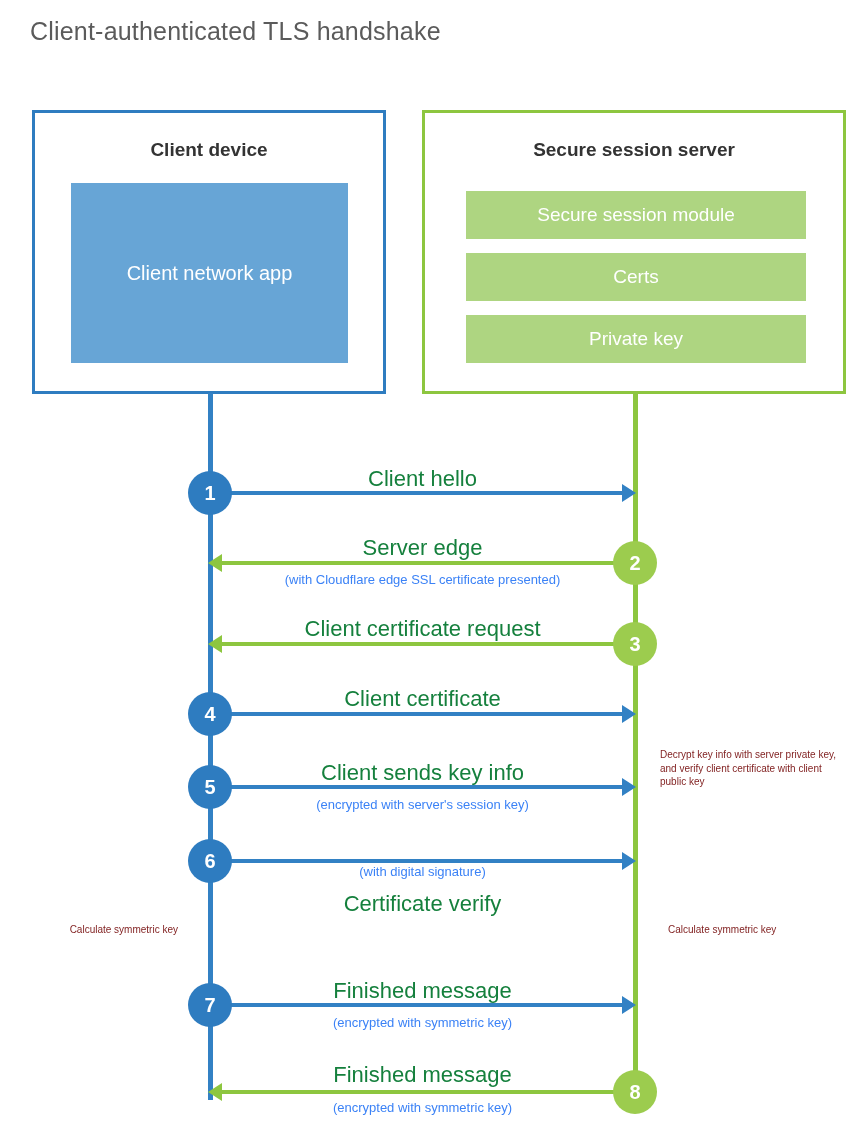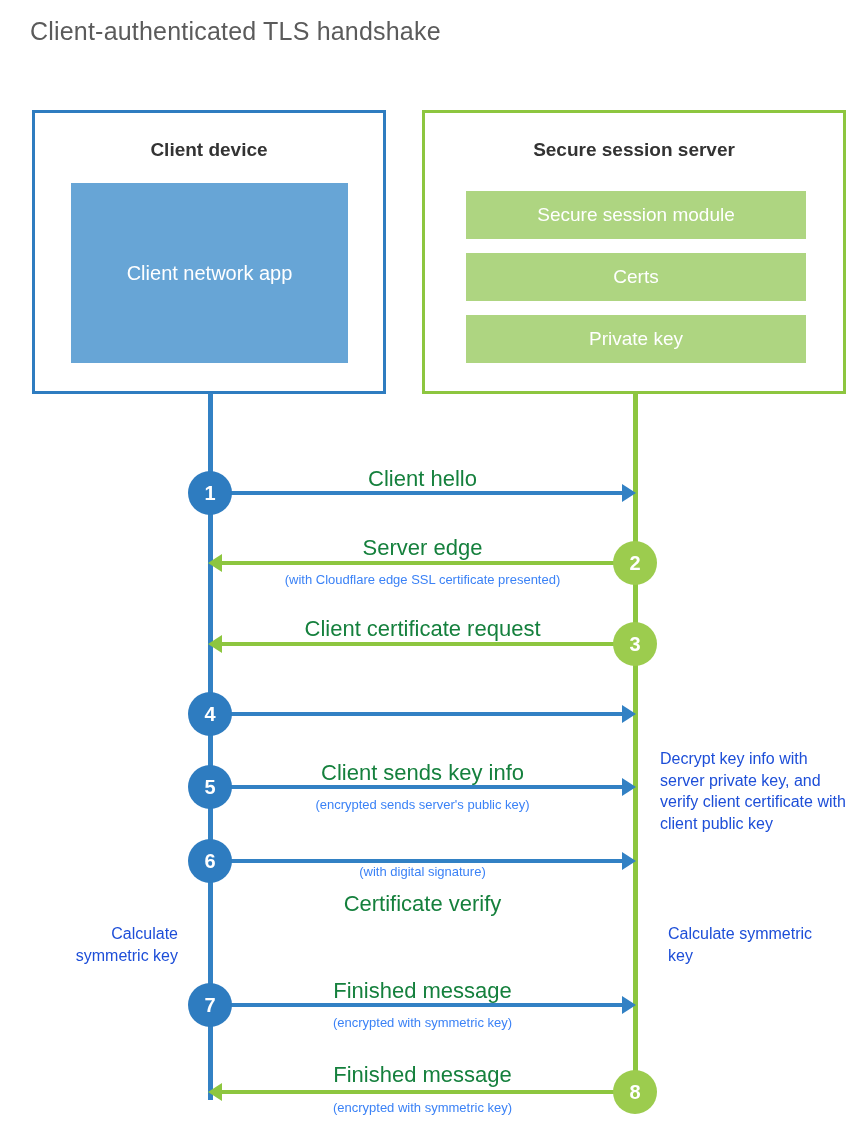--- a/index.html
+++ b/index.html
@@ -150,23 +150,23 @@
     position: absolute;
     text-align: center;
     font-size: 13px;
     color: #3b82f6;
     white-space: nowrap;
   }
 
   
   .side-note {
     position: absolute;
-    font-size: 16px;
+    font-size: 10px;
     line-height: 1.35;
-    color: #1d4ed8;
+    color: #7f1d1d;
   }
   #note-decrypt {
     left: 660px;
     top: 748px;
     width: 190px;
     text-align: left;
   }
   #note-calc-client {
     left: 38px;
     top: 923px;
@@ -211,28 +211,29 @@
   <div class="msg-line green" style="left:220px; top:561px; width:415px;"></div>
   <div class="arrow-head left green" style="left:208px; top:554px;"></div>
   <div class="msg-sublabel" style="left:210px; top:572px; width:425px;">(with Cloudflare edge SSL certificate presented)</div>
   <div class="step-circle green" style="left:613px; top:541px;">2</div>
 
   <div class="msg-label" style="left:210px; top:616px; width:425px;">Client certificate request</div>
   <div class="msg-line green" style="left:220px; top:642px; width:415px;"></div>
   <div class="arrow-head left green" style="left:208px; top:635px;"></div>
   <div class="step-circle green" style="left:613px; top:622px;">3</div>
 
+  <div class="msg-label" style="left:210px; top:686px; width:425px;">Client certificate</div>
   <div class="msg-line blue" style="left:210px; top:712px; width:414px;"></div>
   <div class="arrow-head right blue" style="left:622px; top:705px;"></div>
   <div class="step-circle blue" style="left:188px; top:692px;">4</div>
 
   <div class="msg-label" style="left:210px; top:760px; width:425px;">Client sends key info</div>
   <div class="msg-line blue" style="left:210px; top:785px; width:414px;"></div>
   <div class="arrow-head right blue" style="left:622px; top:778px;"></div>
-  <div class="msg-sublabel" style="left:210px; top:797px; width:425px;">(encrypted sends server's public key)</div>
+  <div class="msg-sublabel" style="left:210px; top:797px; width:425px;">(encrypted with server's session key)</div>
   <div class="step-circle blue" style="left:188px; top:765px;">5</div>
 
   <div class="msg-label" style="left:210px; top:848px; width:425px;margin-top:43px;">Certificate verify</div>
   <div class="msg-line blue" style="left:210px; top:859px; width:414px;"></div>
   <div class="arrow-head right blue" style="left:622px; top:852px;"></div>
   <div class="msg-sublabel" style="left:210px; top:864px; width:425px;">(with digital signature)</div>
   <div class="step-circle blue" style="left:188px; top:839px;">6</div>
 
   <div class="msg-label" style="left:210px; top:978px; width:425px;">Finished message</div>
   <div class="msg-line blue" style="left:210px; top:1003px; width:414px;"></div>

